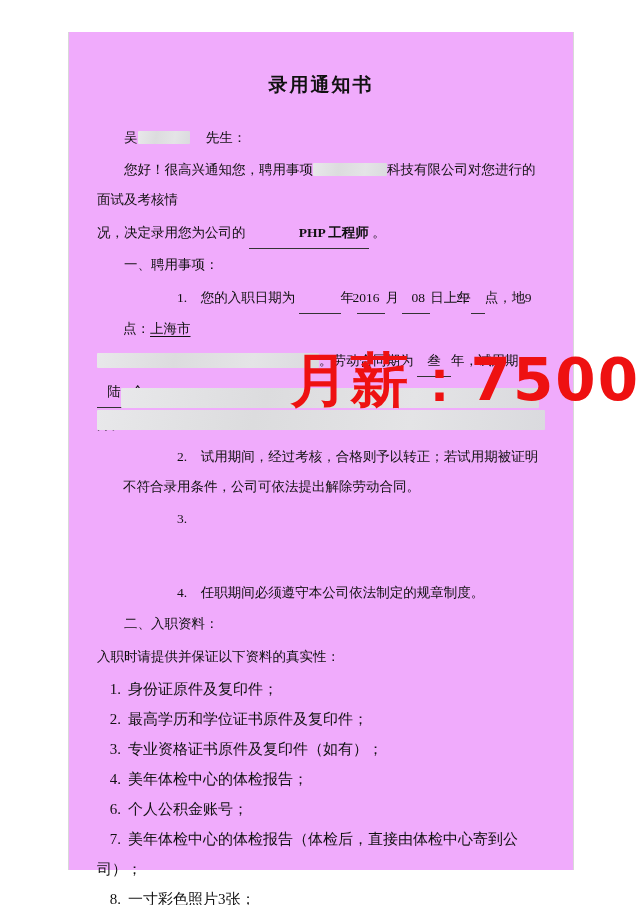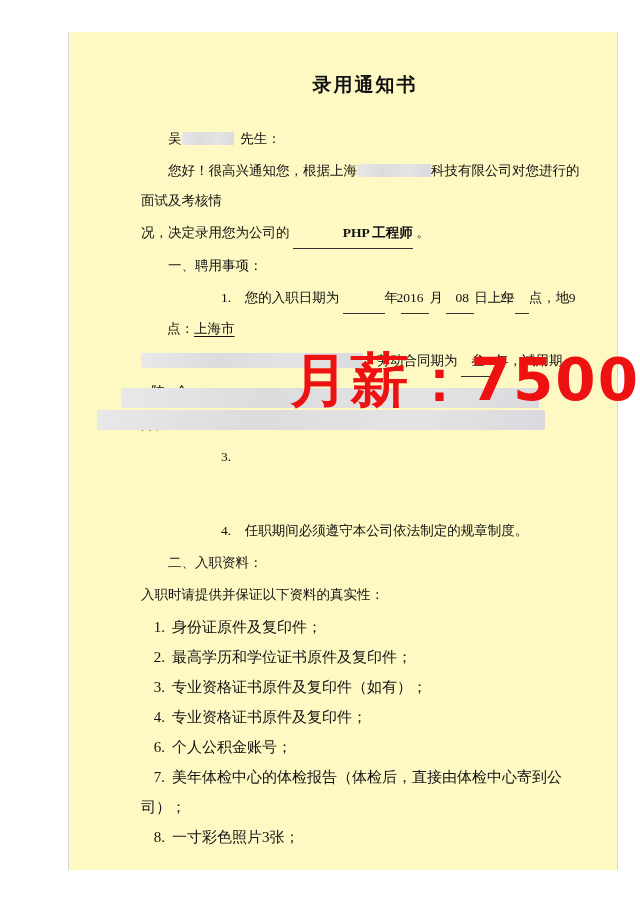--- a/index.html
+++ b/index.html
@@ -21,44 +21,44 @@
     width: 640px;
     height: 905px;
     background: #fff;
   }
   .sheet {
     position: absolute;
     left: 68px;
     top: 32px;
     width: 504px;
     height: 838px;
-    background: #fef9c3;
+    background: #f0abfc;
     border-left: 1px solid #d8d8d8;
     border-right: 1px solid #d8d8d8;
-    padding-left: 44px;
   }
   .doc-title {
     text-align: center;
     font-size: 19px;
     font-weight: bold;
     letter-spacing: 2px;
     margin-top: 40px;
     margin-bottom: 26px;
     font-family: "Liberation Serif", serif;
   }
   .body-text {
     font-size: 13.5px;
     line-height: 30px;
     padding: 0 30px 0 28px;
   }
   p {
     margin: 0 0 2px 0;
   }
   .indent {
     text-indent: 27px;
+    font-family: Liberation Mono, monospace;
   }
   .indent2 {
     text-indent: 54px;
     margin-left: 26px;
   }
   .redact {
     display: inline-block;
     vertical-align: middle;
     background: linear-gradient(100deg, #e8e8ea 0%, #dcdcde 35%, #e4e4e6 70%, #dadade 100%);
     border-radius: 1px;
@@ -120,57 +120,60 @@
 
     <div class="doc-title">录用通知书</div>
 
     <div class="body-text">
 
       <p class="indent">
         <span>吴</span><span class="redact" style="width:52px;"></span>&nbsp;&nbsp;<span>先生：</span>
       </p>
 
       <p class="indent">
-        <span>您好！很高兴通知您，根据上海</span><span class="redact" style="width:74px;"></span><span>科技有限公司对您进行的面试及考核情</span>
+        <span>您好！很高兴通知您，聘用事项</span><span class="redact" style="width:74px;"></span><span>科技有限公司对您进行的面试及考核情</span>
       </p>
 
       <p>
         <span>况，决定录用您为公司的</span>&nbsp;<span class="ul-span bold" style="width:120px;">PHP 工程师</span>&nbsp;<span>。</span>
       </p>
 
       <p class="indent">一、聘用事项：</p>
 
       <p class="indent2">
         <span>1.</span>&nbsp;&nbsp;&nbsp;&nbsp;<span>您的入职日期为</span>&nbsp;<span class="ul-span" style="width:42px;">2016</span><span>年</span>&nbsp;<span class="ul-span" style="width:28px;">08</span><span>月</span>&nbsp;<span class="ul-span" style="width:28px;">22</span><span>日上午</span><span class="ul-span" style="width:14px;">9</span><span>点，地点：</span><span class="u">上海市</span>
       </p>
 
       <p>
         <span class="redact tall" style="width:222px;"></span><span>。劳动合同期为</span>&nbsp;<span class="ul-span" style="width:34px;">叁</span><span>年，试用期</span><span class="ul-span" style="width:34px;">陆</span><span>个</span>
       </p>
 
       <p>月。</p>
 
+      <p class="indent2">
+        <span>2.</span>&nbsp;&nbsp;&nbsp;&nbsp;<span>试用期间，经过考核，合格则予以转正；若试用期被证明不符合录用条件，公司可依法提出解除劳动合同。</span>
+      </p>
 
       <p class="indent2" style="position:relative;">
         <span>3.</span>
       </p>
 
       <p class="indent2" style="margin-top:44px;">
         <span>4.</span>&nbsp;&nbsp;&nbsp;&nbsp;<span>任职期间必须遵守本公司依法制定的规章制度。</span>
       </p>
 
       <p class="indent">二、入职资料：</p>
 
       <p>入职时请提供并保证以下资料的真实性：</p>
 
       <ul class="num-list">
         <li><span class="li-num">1.</span><span>身份证原件及复印件；</span></li>
         <li><span class="li-num">2.</span><span>最高学历和学位证书原件及复印件；</span></li>
         <li><span class="li-num">3.</span><span>专业资格证书原件及复印件（如有）；</span></li>
-        <li><span class="li-num">4.</span><span>专业资格证书原件及复印件；</span></li>
+        <li><span class="li-num">4.</span><span>美年体检中心的体检报告；</span></li>
         <li><span class="li-num">6.</span><span>个人公积金账号；</span></li>
         <li><span class="li-num">7.</span><span>美年体检中心的体检报告（体检后，直接由体检中心寄到公司）；</span></li>
         <li><span class="li-num">8.</span><span>一寸彩色照片3张；</span></li>
 
       </ul>
 
     </div>
 
     <div class="blur-band redact" style="left:52px; top:356px; width:418px; height:20px;"></div>
     <div class="blur-band redact" style="left:28px; top:378px; width:448px; height:20px;"></div>

